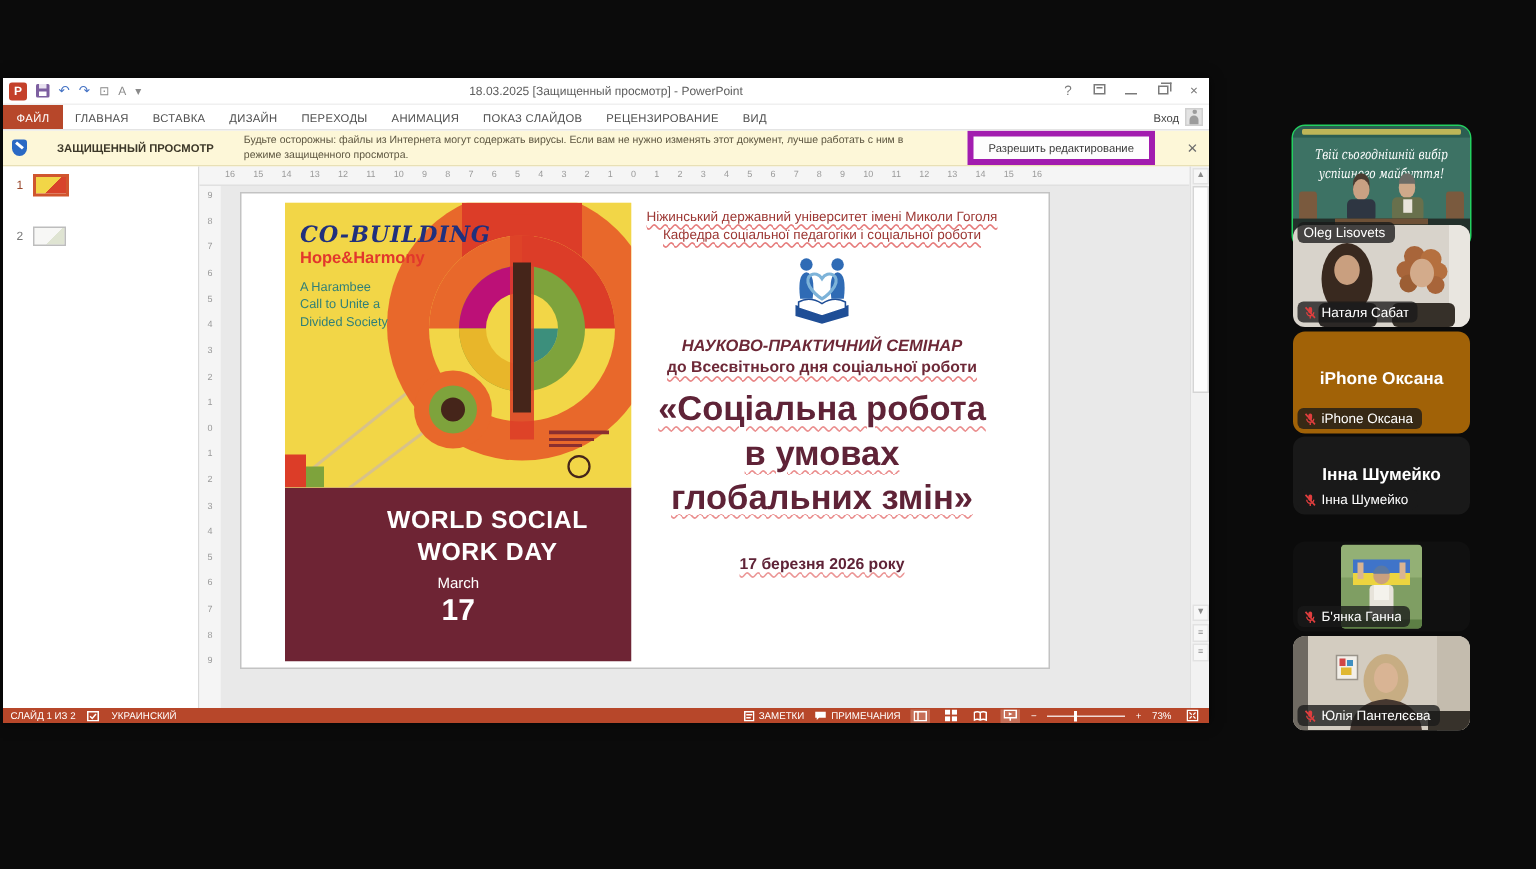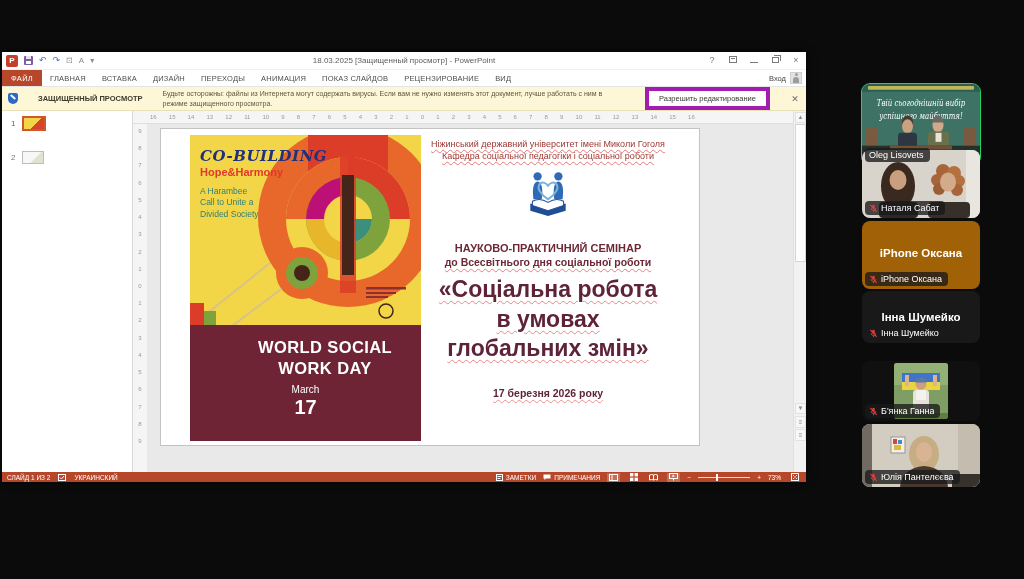--- a/index.html
+++ b/index.html
@@ -79,21 +79,21 @@
   .pb1 { font-family:"DejaVu Serif", serif; font-style:italic; font-weight:bold; font-size:15px; color:#20307d; letter-spacing:.5px;}
   .pb2 { font-weight:bold; font-size:11px; color:#e2372c; margin-top:1px;}
   .pb3 { font-size:8.5px; color:#2f7f78; margin-top:8px; line-height:1.35;}
   .poster-footer { flex:1; background:#6e2434; color:#fff; text-align:center; padding-top:12px;}
   .pf-main { font-weight:bold; font-size:16.5px; line-height:1.25; letter-spacing:.4px;padding-left:39px;}
   .pf-month { font-size:10px; margin-top:6px;}
   .pf-day { font-size:20px; font-weight:bold; margin-top:1px;}
   .slide-right { position:absolute; left:245px; top:10px; width:284px; text-align:center;}
   .uni { font-size:9px; color:#9c3632; line-height:1.3; text-decoration:underline; text-decoration-style:wavy; text-decoration-color:rgba(222,80,80,.75); text-decoration-thickness:1px; text-underline-offset:2px;}
   .logo-wrap { margin:7px auto 4px; width:52px; height:48px;}
-  .sem1 { font-size:11px; font-weight:bold; color:#6d2837; margin-top:25px;}
+  .sem1 { font-size:11px; font-weight:bold; color:#6d2837; margin-top:8px;font-style:italic;}
   .sem2 { font-size:10.5px; font-weight:bold; color:#6d2837; margin-top:2px; text-decoration:underline wavy rgba(222,80,80,.7) 1px; text-underline-offset:2px;}
   .bigtitle { margin-top:7px; font-size:23px; font-weight:bold; color:#5f2337; line-height:1.27; text-decoration:underline wavy rgba(222,80,80,.65) 1px; text-underline-offset:3px;}
   .sdate { margin-top:24px; font-size:10.5px; font-weight:bold; color:#5f2337; text-decoration:underline wavy rgba(222,80,80,.6) 1px; text-underline-offset:2px;}
   
   .statusbar { height:10px; background:#b7472a; color:#fff; display:flex; align-items:center; font-size:6.5px; padding:0 5px; gap:8px;}
   .sb-left { display:flex; align-items:center; gap:8px; }
   .sb-right { margin-left:auto; display:flex; align-items:center; gap:7px;}
   .sb-item { display:flex; align-items:center; gap:3px; white-space:nowrap;}
   .sb-btn { width:13px; height:9px; display:flex; align-items:center; justify-content:center;}
   .sb-btn.active { background:rgba(255,255,255,.22);}

